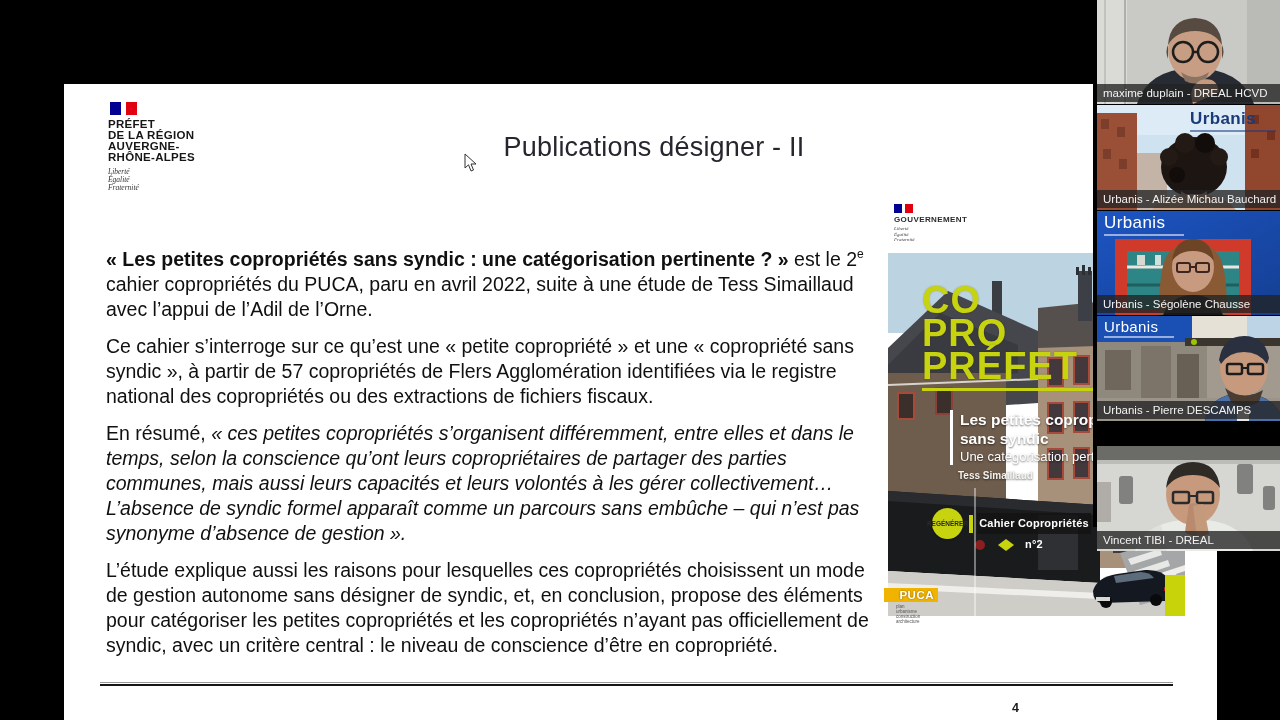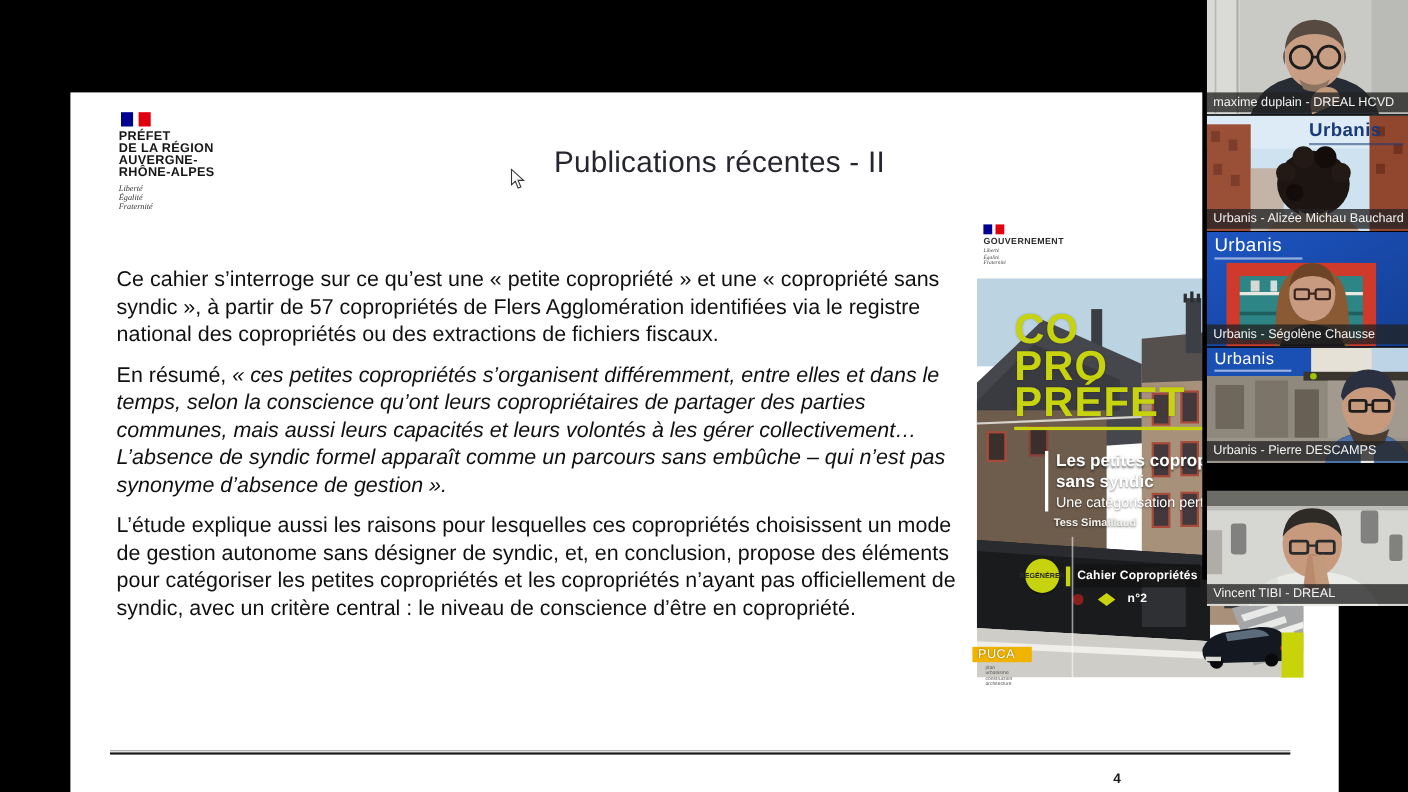--- a/index.html
+++ b/index.html
@@ -55,22 +55,22 @@
                 color:#f2f2ee; text-shadow:0 1px 2px rgba(0,0,0,.55); }
   .badge { position:absolute; left:44px; top:310px; width:31px; height:31px; border-radius:50%;
            background:#c6d30e; color:#2a2a2a; font-size:6.5px; font-weight:bold; line-height:7px;
            display:flex; align-items:center; justify-content:center; text-align:center;
            box-shadow:0 1px 2px rgba(0,0,0,.4); }
   .series-bar { position:absolute; left:81px; top:317px; width:4px; height:18px; background:#c6d30e; }
   .series-box { position:absolute; left:89px; top:315px; width:114px; height:21px;
                 background:rgba(20,20,20,.82); color:#fff; font-size:11px; font-weight:bold;
                 line-height:21px; text-align:center; letter-spacing:.2px; }
   .puca { position:absolute; left:-4px; top:390px; }
-  .puca .box { width:54px; height:14px; background:#f0b400; color:#fff; font-weight:normal;
-               font-size:11.5px; line-height:14px; text-align:right; padding-right:15px;
+  .puca .box { width:54px; height:14px; background:#f0b400; color:#fff; font-weight:bold;
+               font-size:11.5px; line-height:14px; text-align:right; padding-right:4px;
                text-shadow:0 0 2px #7a5a00; letter-spacing:.5px; }
   .puca .sub { margin-left:12px; margin-top:2px; font-size:4.5px; line-height:5px; color:#555; }
   .cov-yellow-sq { position:absolute; left:277px; top:377px; width:20px; height:41px; background:#c8d409; }
 
   
   #cursor { position:absolute; left:464px; top:153px; z-index:30; }
 
   
   #tiles { position:absolute; left:1093px; top:0; width:187px; height:527px; background:#000; z-index:10; }
   .tile { position:absolute; left:4px; width:187px; overflow:hidden; }
@@ -97,23 +97,24 @@
       <div>AUVERGNE-</div>
       <div>RHÔNE-ALPES</div>
     </div>
     <div class="motto">
       <div>Liberté</div>
       <div>Égalité</div>
       <div>Fraternité</div>
     </div>
   </div>
 
-  <div class="slide-title">Publications récentes - II</div>
+  <div class="slide-title">Publications désigner - II</div>
 
   <div class="content">
+    <p><b>« Les petites copropriétés sans syndic : une catégorisation pertinente ? »</b><span> est le 2</span><span class="sup">e</span><span> cahier copropriétés du PUCA, paru en avril 2022, suite à une étude de Tess Simaillaud avec l’appui de l’Adil de l’Orne.</span></p>
     <p>Ce cahier s’interroge sur ce qu’est une « petite copropriété » et une « copropriété sans syndic », à partir de 57 copropriétés de Flers Agglomération identifiées via le registre national des copropriétés ou des extractions de fichiers fiscaux.</p>
     <p><span>En résumé, </span><span class="it">« ces petites copropriétés s’organisent différemment, entre elles et dans le temps, selon la conscience qu’ont leurs copropriétaires de partager des parties communes, mais aussi leurs capacités et leurs volontés à les gérer collectivement… L’absence de syndic formel apparaît comme un parcours sans embûche – qui n’est pas synonyme d’absence de gestion ».</span></p>
     <p>L’étude explique aussi les raisons pour lesquelles ces copropriétés choisissent un mode de gestion autonome sans désigner de syndic, et, en conclusion, propose des éléments pour catégoriser les petites copropriétés et les copropriétés n’ayant pas officiellement de syndic, avec un critère central : le niveau de conscience d’être en copropriété.</p>
   </div>
 
   <div class="footer-line1"></div>
   <div class="footer-line2"></div>
   <div class="page-num">4</div>
 
   <div id="cover">

